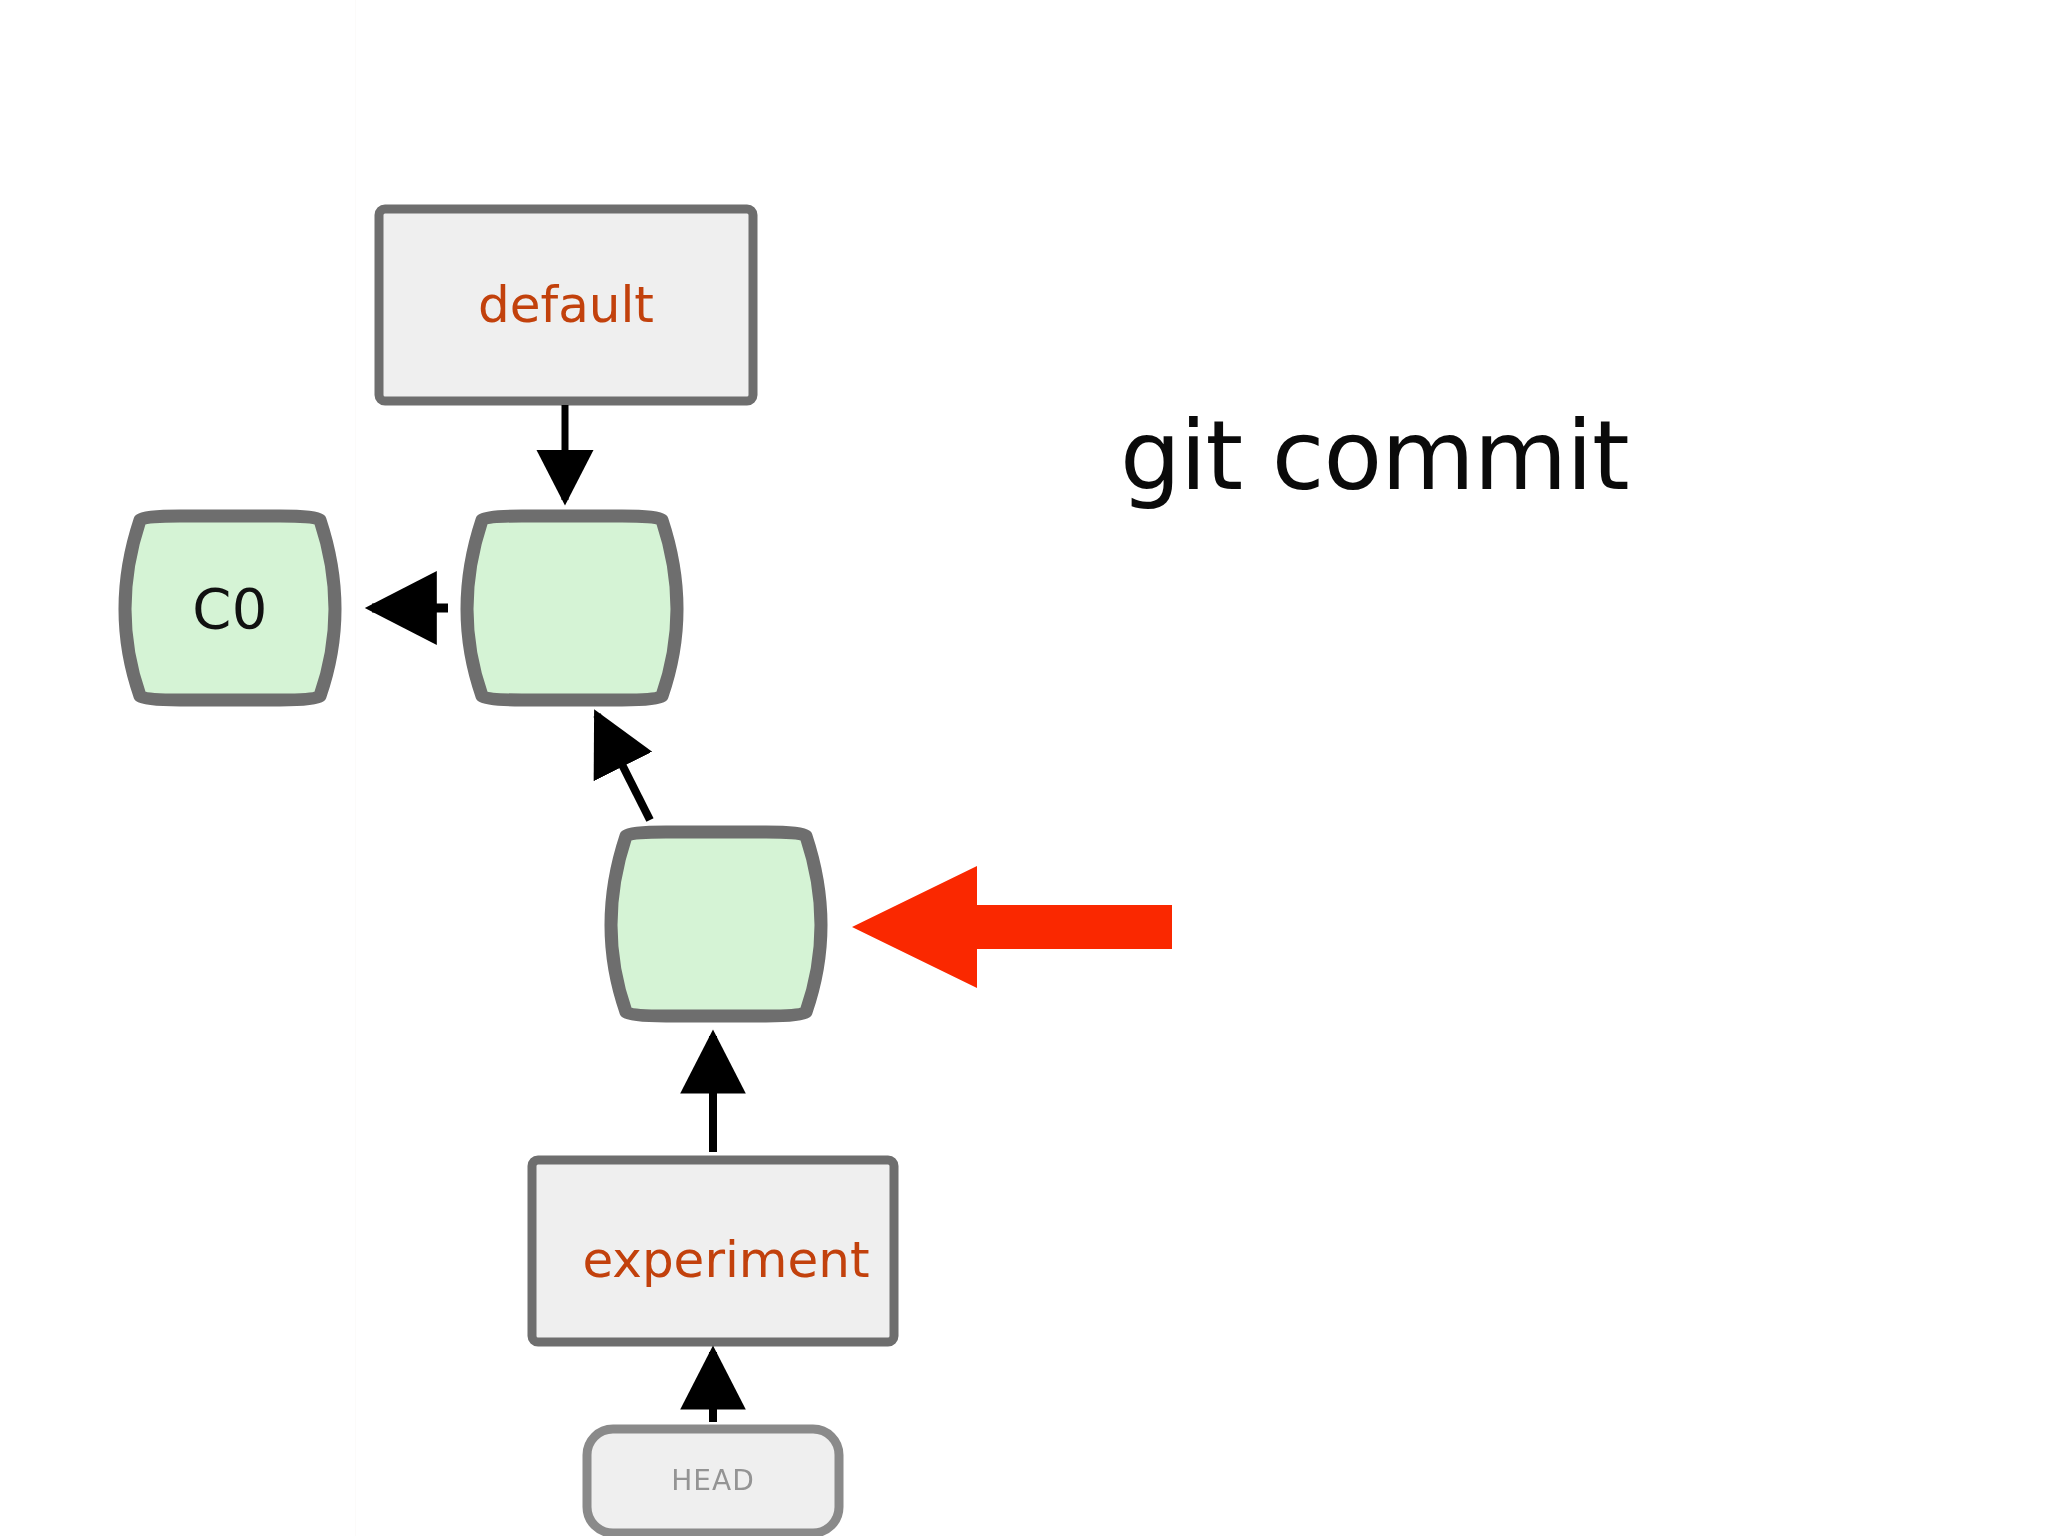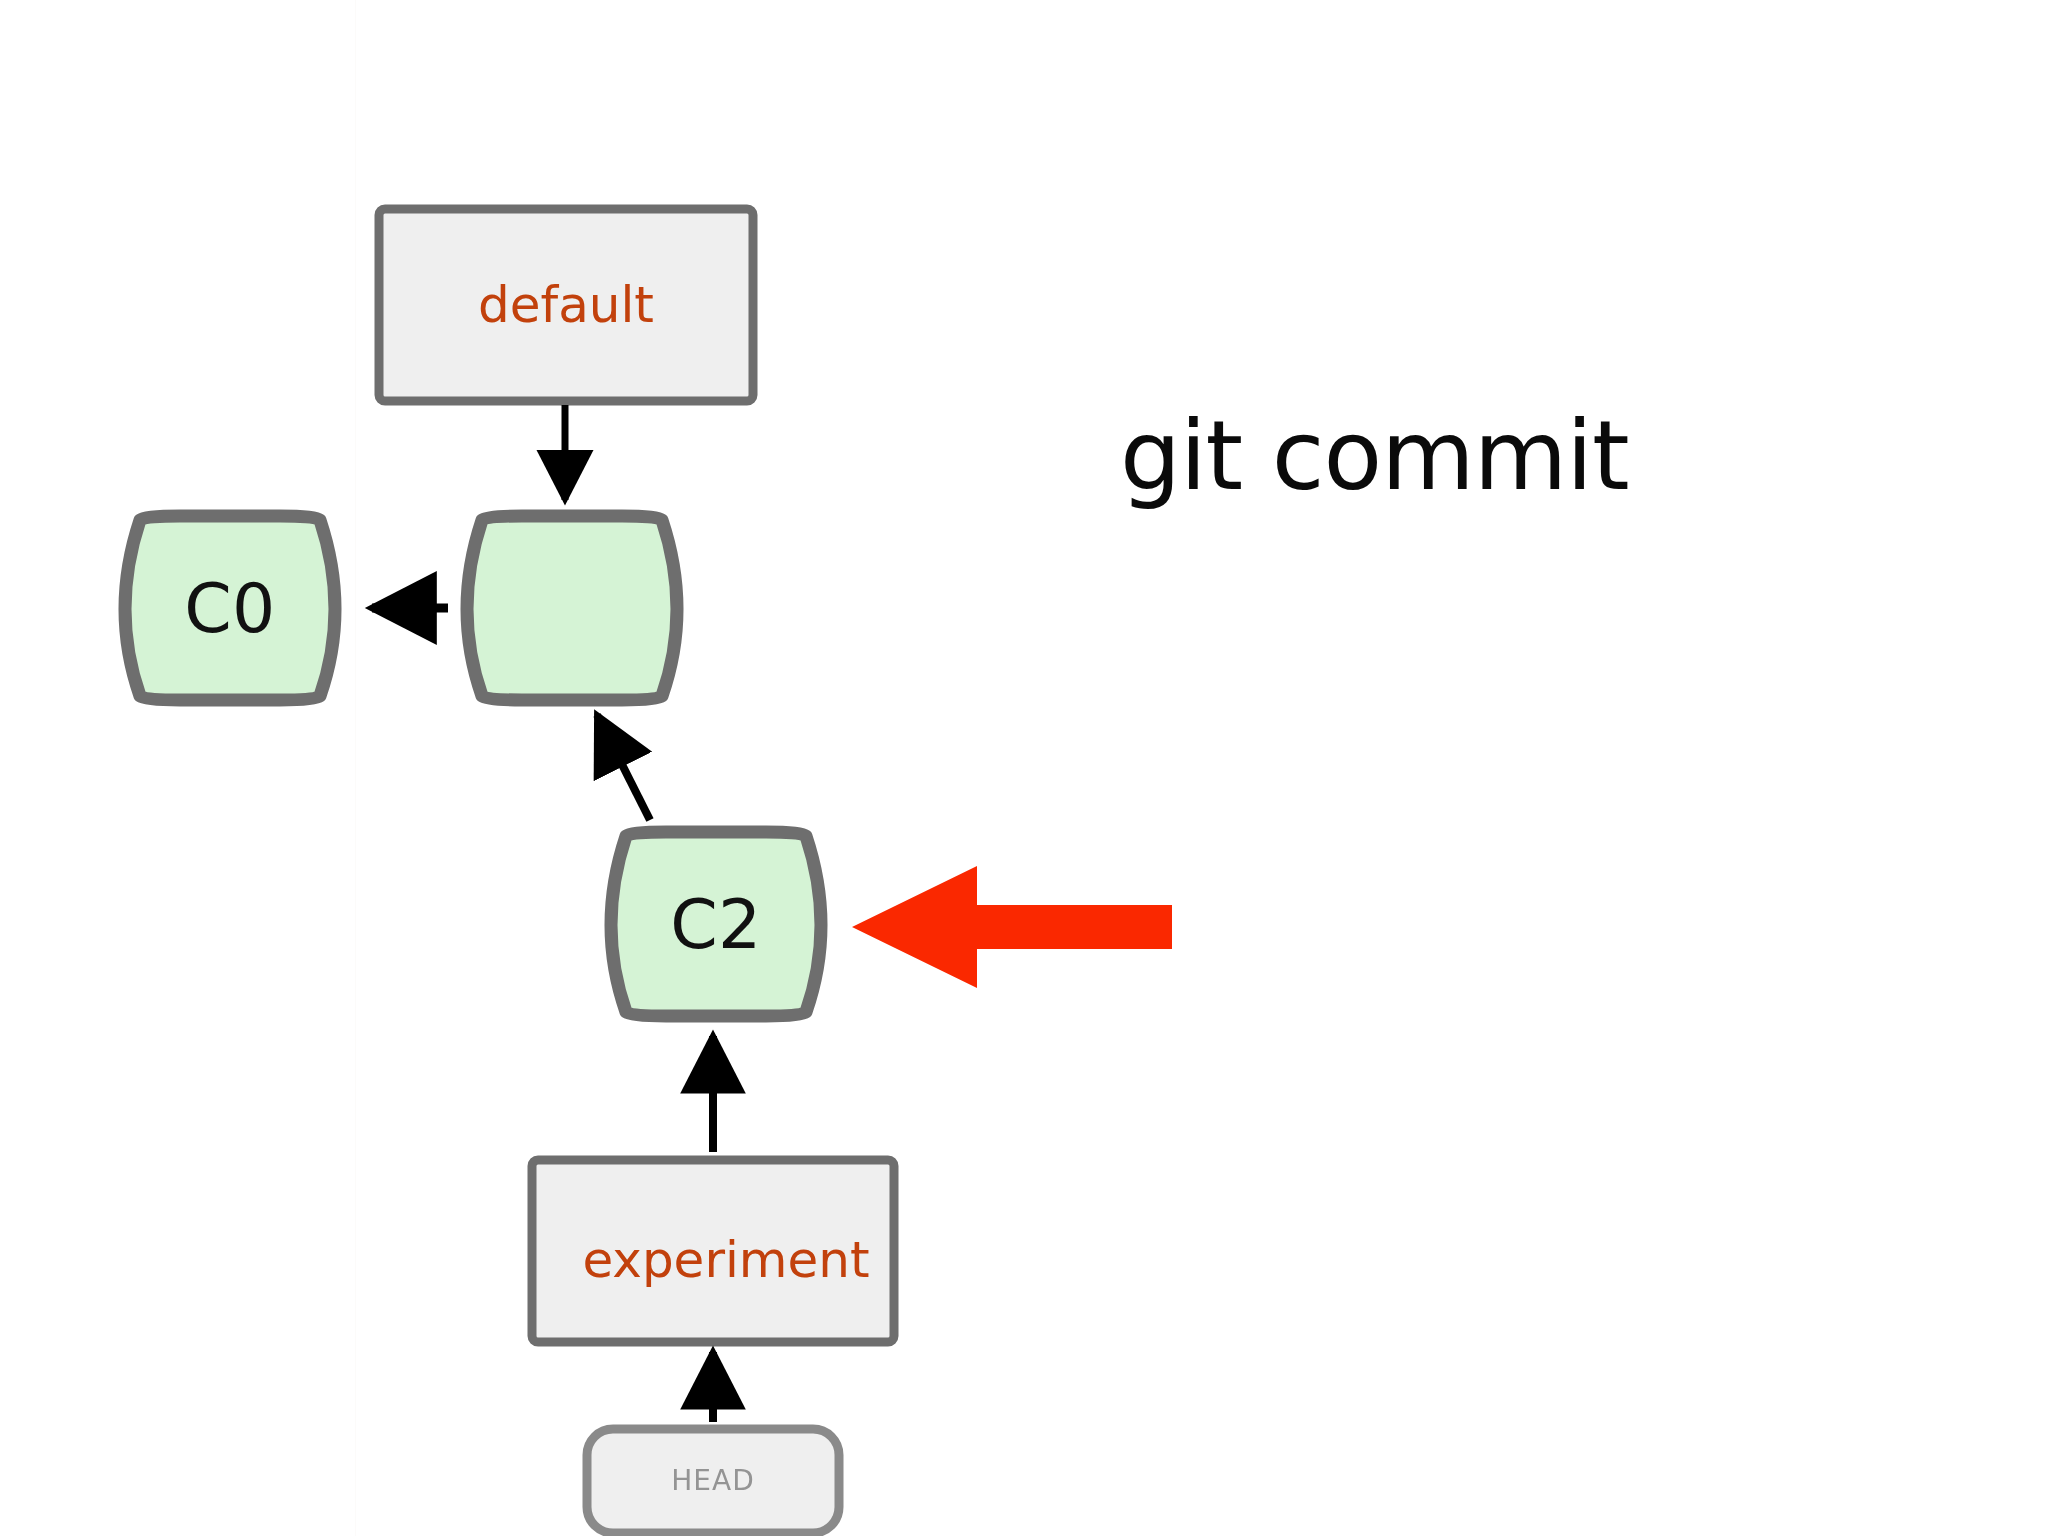--- a/index.html
+++ b/index.html
@@ -31,21 +31,21 @@
   .node-label {
     position: absolute;
     display: flex;
     align-items: center;
     justify-content: center;
     white-space: nowrap;
     pointer-events: none;
   }
   .commit-label {
     color: #111111;
-    font-size: 68px;
+    font-size: 56px;
     font-family: "DejaVu Sans", sans-serif;
     font-weight: 400;
     letter-spacing: 0.5px;
   }
   .branch-label {
     color: #c2410c;
     font-size: 50px;
     font-family: "DejaVu Sans", sans-serif;
     font-weight: 400;
   }
@@ -174,21 +174,20 @@
     <g>
       <rect x="587" y="1429" width="252" height="104" rx="26" ry="26" fill="#efefef" stroke="#8a8a8a" stroke-width="9"></rect>
     </g>
   </svg>
 
   <div class="node-label branch-label" style="left:375px; top:205px; width:382px; height:200px;">default</div>
 
   <div class="node-label commit-label" style="left:110px; top:516px; width:240px; height:184px;">C0</div>
 
 
-  <div class="node-label commit-label" style="left:596px; top:832px; width:240px; height:184px;">C2</div>
 
   <div class="node-label branch-label" style="left:541px; top:1156px; width:370px; height:208px;">experiment</div>
 
   <div class="node-label head-label" style="left:583px; top:1425px; width:260px; height:110px;">HEAD</div>
 
   <div id="title-text">git commit</div>
 
 </div>
 
 </body></html>

